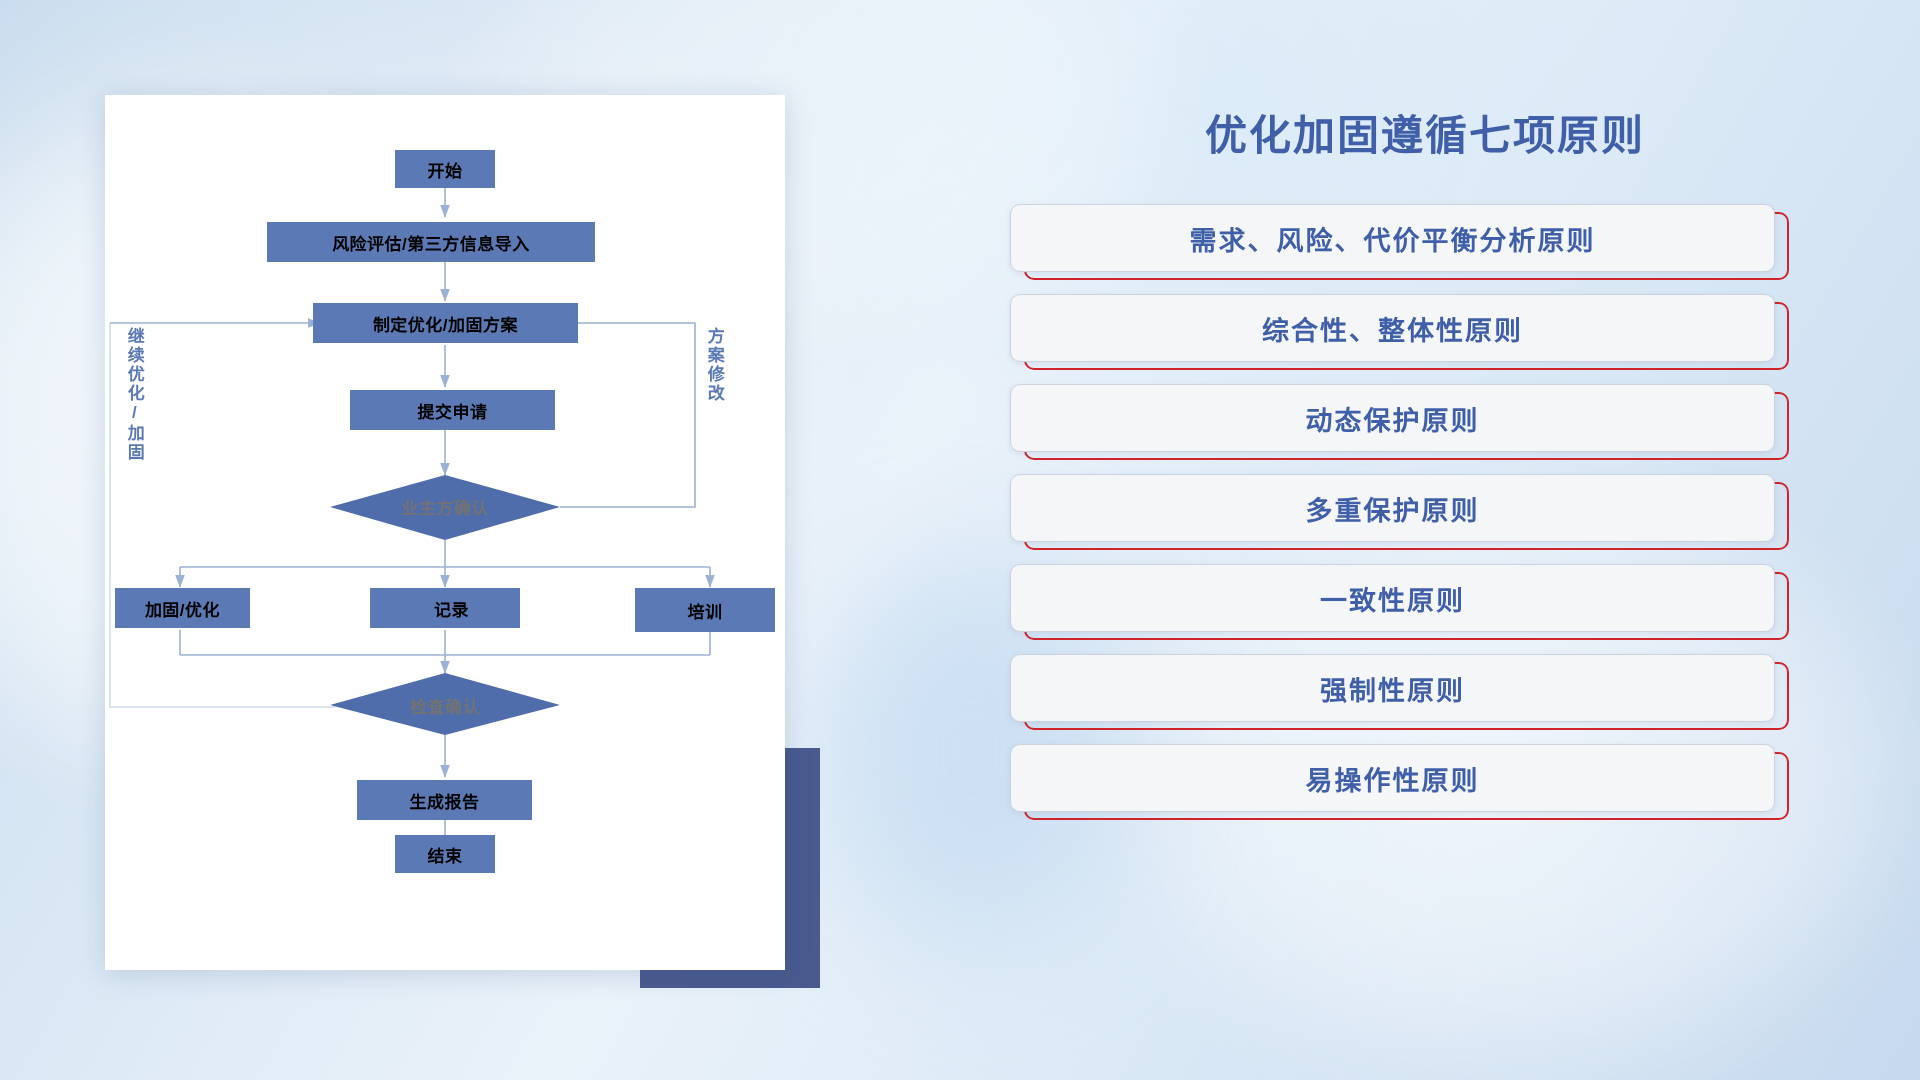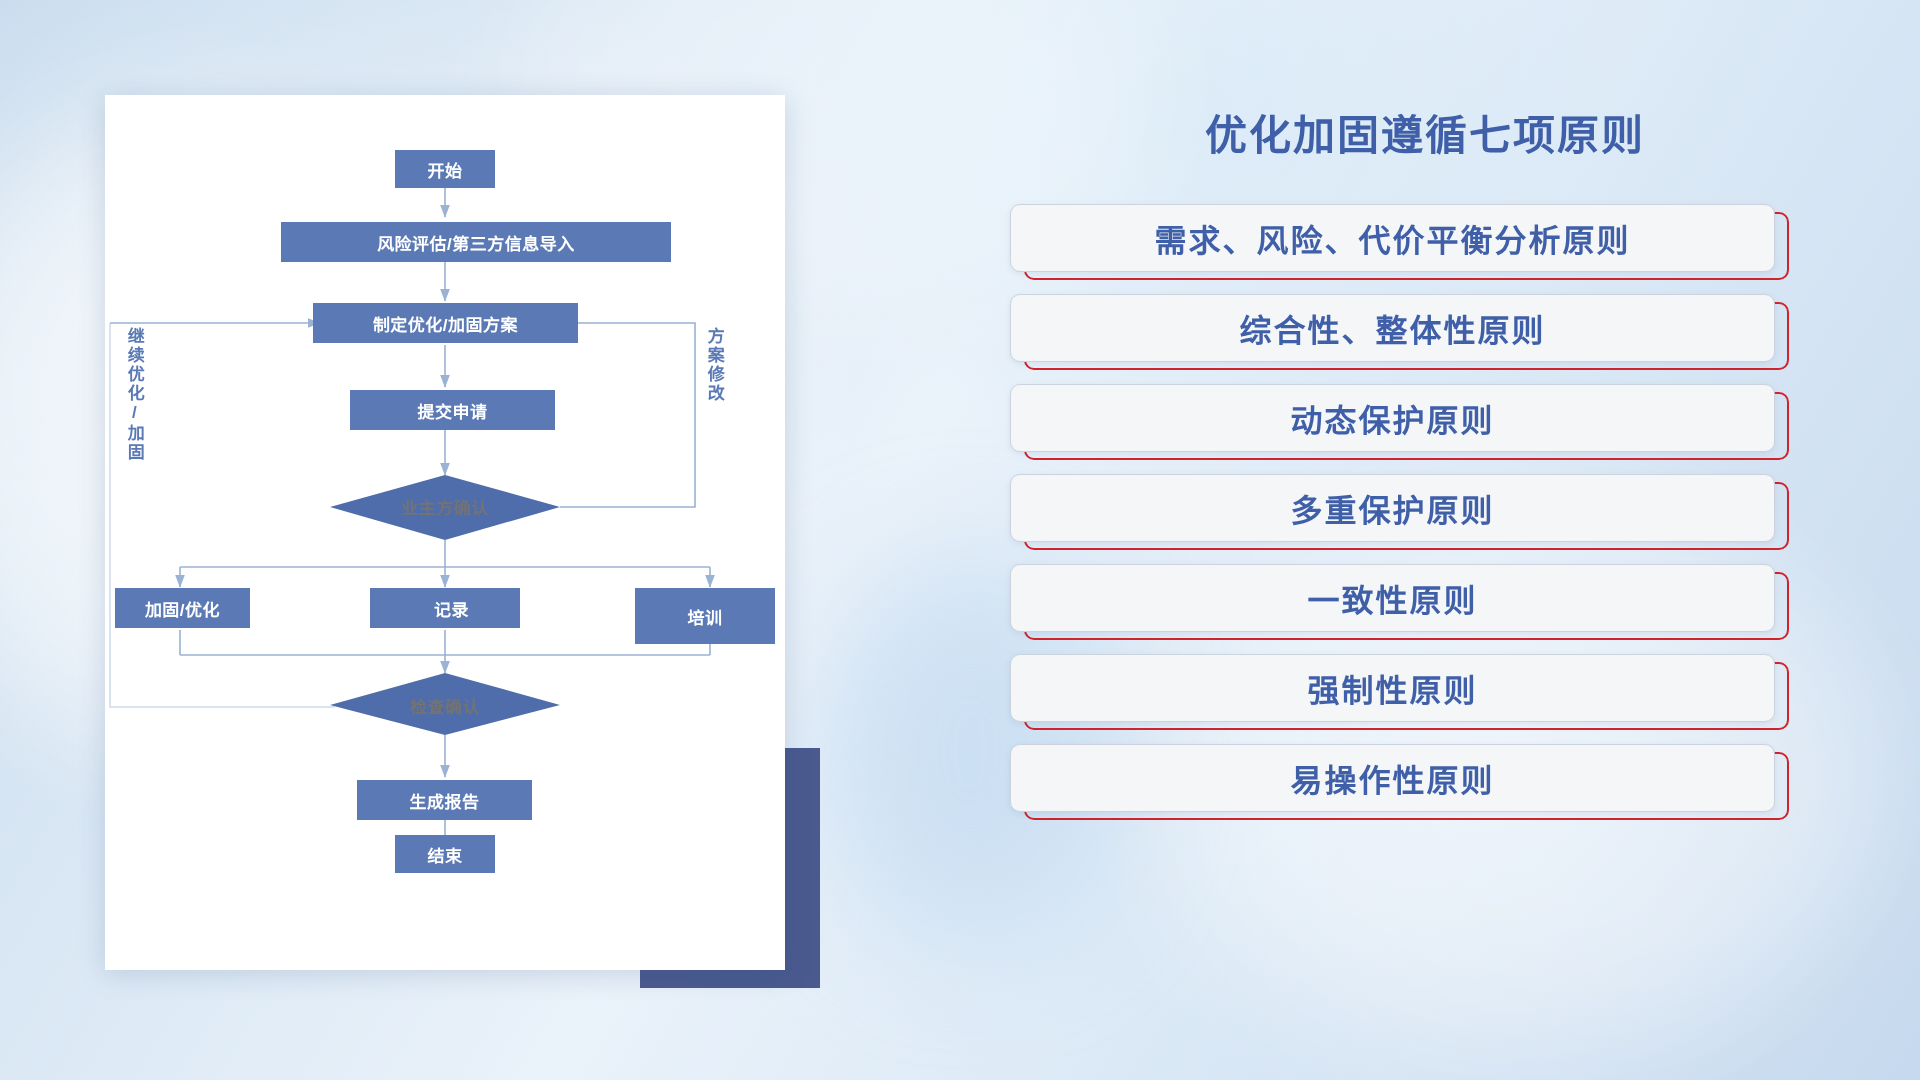--- a/index.html
+++ b/index.html
@@ -59,21 +59,21 @@
     width: 680px;
     height: 875px;
   }
   .node {
     position: absolute;
     box-sizing: border-box;
     display: flex;
     align-items: center;
     justify-content: center;
     background: #5b7ab5;
-    color: #ffffff;
+    color: #000000;
     font-size: 17px;
     font-weight: 700;
     letter-spacing: 0.5px;
     white-space: nowrap;
   }
   .node.decision {
     background: transparent;
     color: #ffffff;
   }
   .diamond-label {
@@ -135,21 +135,21 @@
     width: 765px;
     height: 68px;
     box-sizing: border-box;
     background: #f4f6f8;
     border: 1px solid #ccd3dc;
     border-radius: 10px;
     display: flex;
     align-items: center;
     justify-content: center;
     color: #3f5fa8;
-    font-size: 32px;
+    font-size: 27px;
     font-weight: 700;
     letter-spacing: 2px;
     box-shadow: 0 2px 6px rgba(60,90,140,0.10);
   }
 </style>
 </head>
 <body>
 
 <div id="slide">
 
@@ -201,21 +201,21 @@
       </g>
 
       <polygon points="340,380 455,412 340,445 225,412" fill="#4f6cab"></polygon>
       <polygon points="340,578 455,610 340,640 225,610" fill="#4f6cab"></polygon>
     </svg>
 
     <div class="node" style="left:290px; top:55px; width:100px; height:38px;">
       <span>开始</span>
     </div>
 
-    <div class="node" style="left:176px; top:127px; width:390px; height:40px;">
+    <div class="node" style="left:162px; top:127px; width:328px; height:40px;">
       <span>风险评估/第三方信息导入</span>
     </div>
 
     <div class="node" style="left:208px; top:208px; width:265px; height:40px;">
       <span>制定优化/加固方案</span>
     </div>
 
     <div class="node" style="left:245px; top:295px; width:205px; height:40px;">
       <span>提交申请</span>
     </div>
@@ -225,21 +225,21 @@
     </div>
 
     <div class="node" style="left:10px; top:493px; width:135px; height:40px;">
       <span>加固/优化</span>
     </div>
 
     <div class="node" style="left:265px; top:493px; width:150px; height:40px;padding-left:13px;">
       <span>记录</span>
     </div>
 
-    <div class="node" style="left:530px; top:493px; width:140px; height:56px;">
+    <div class="node" style="left:530px; top:493px; width:140px; height:44px;">
       <span>培训</span>
     </div>
 
     <div class="node decision" style="left:225px; top:592px; width:230px; height:36px;">
       <span class="diamond-label">检查确认</span>
     </div>
 
     <div class="node" style="left:252px; top:685px; width:175px; height:40px;">
       <span>生成报告</span>
     </div>

